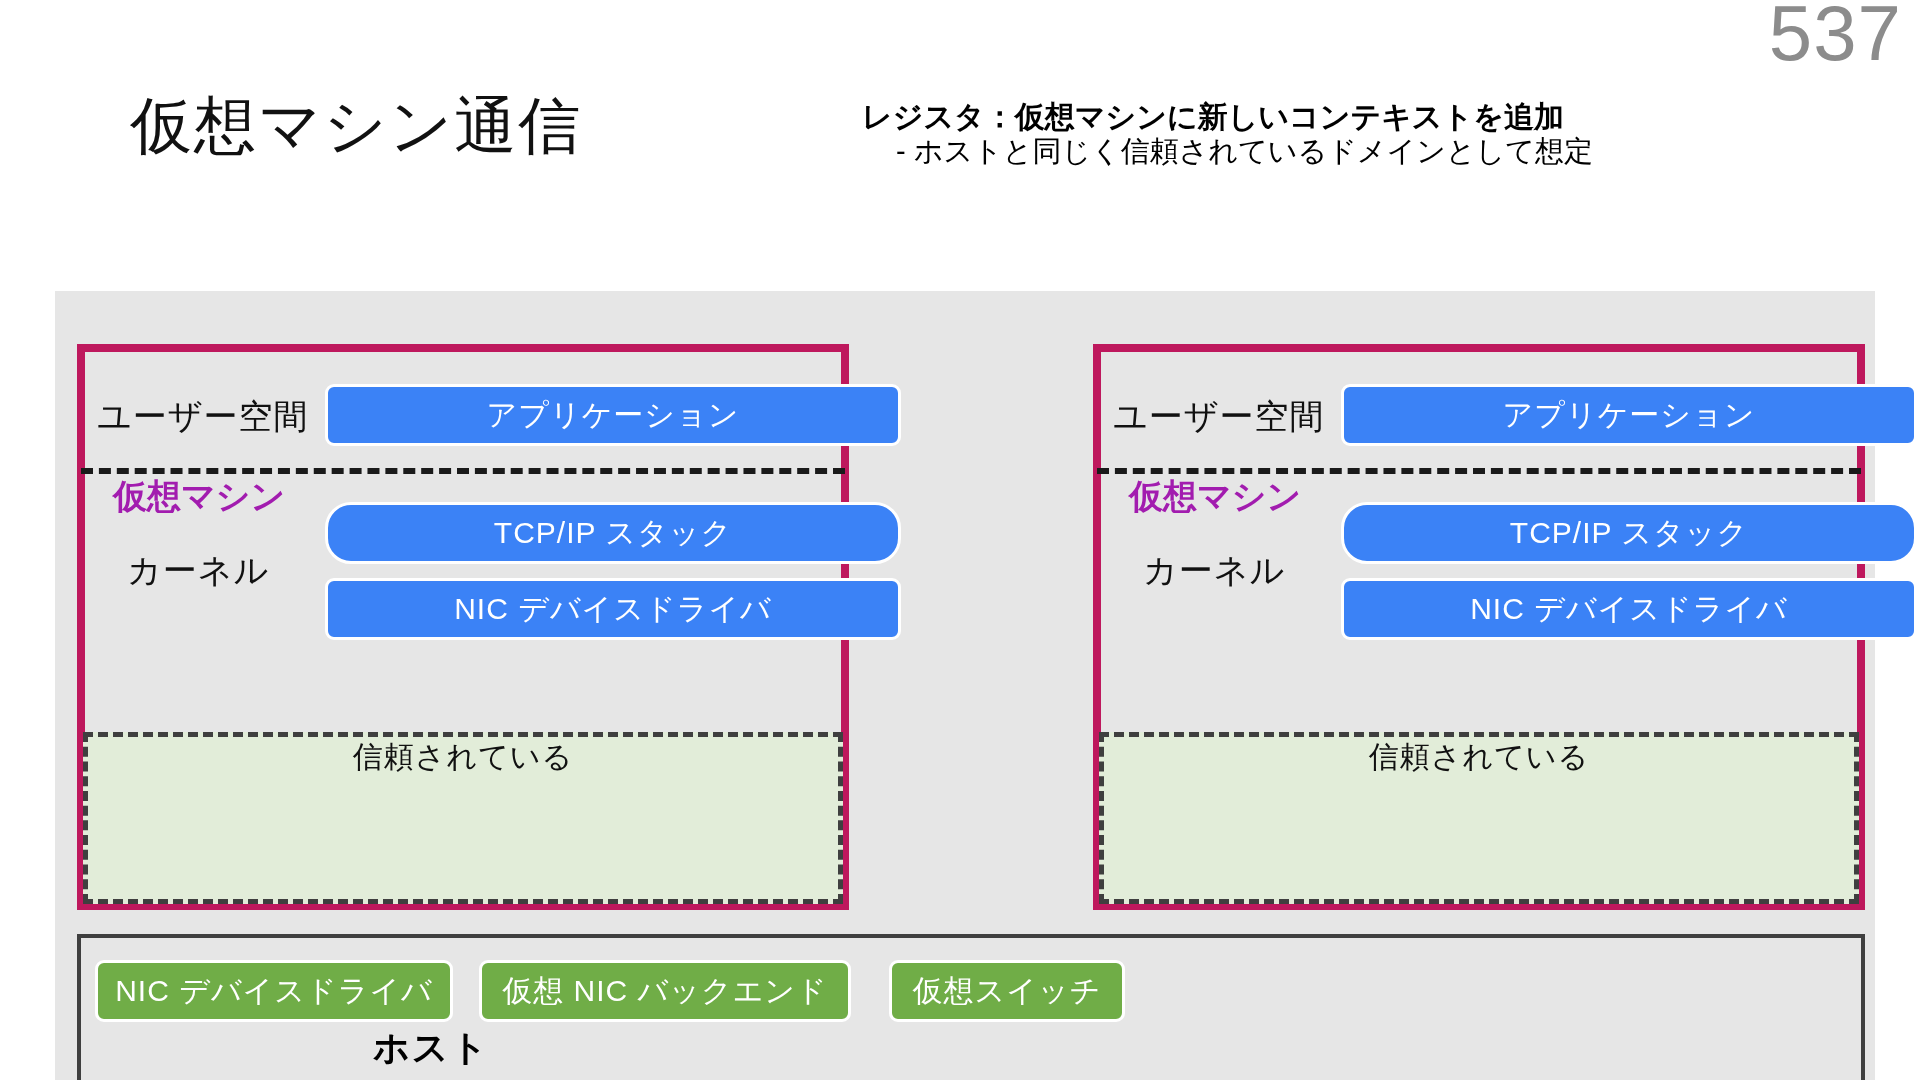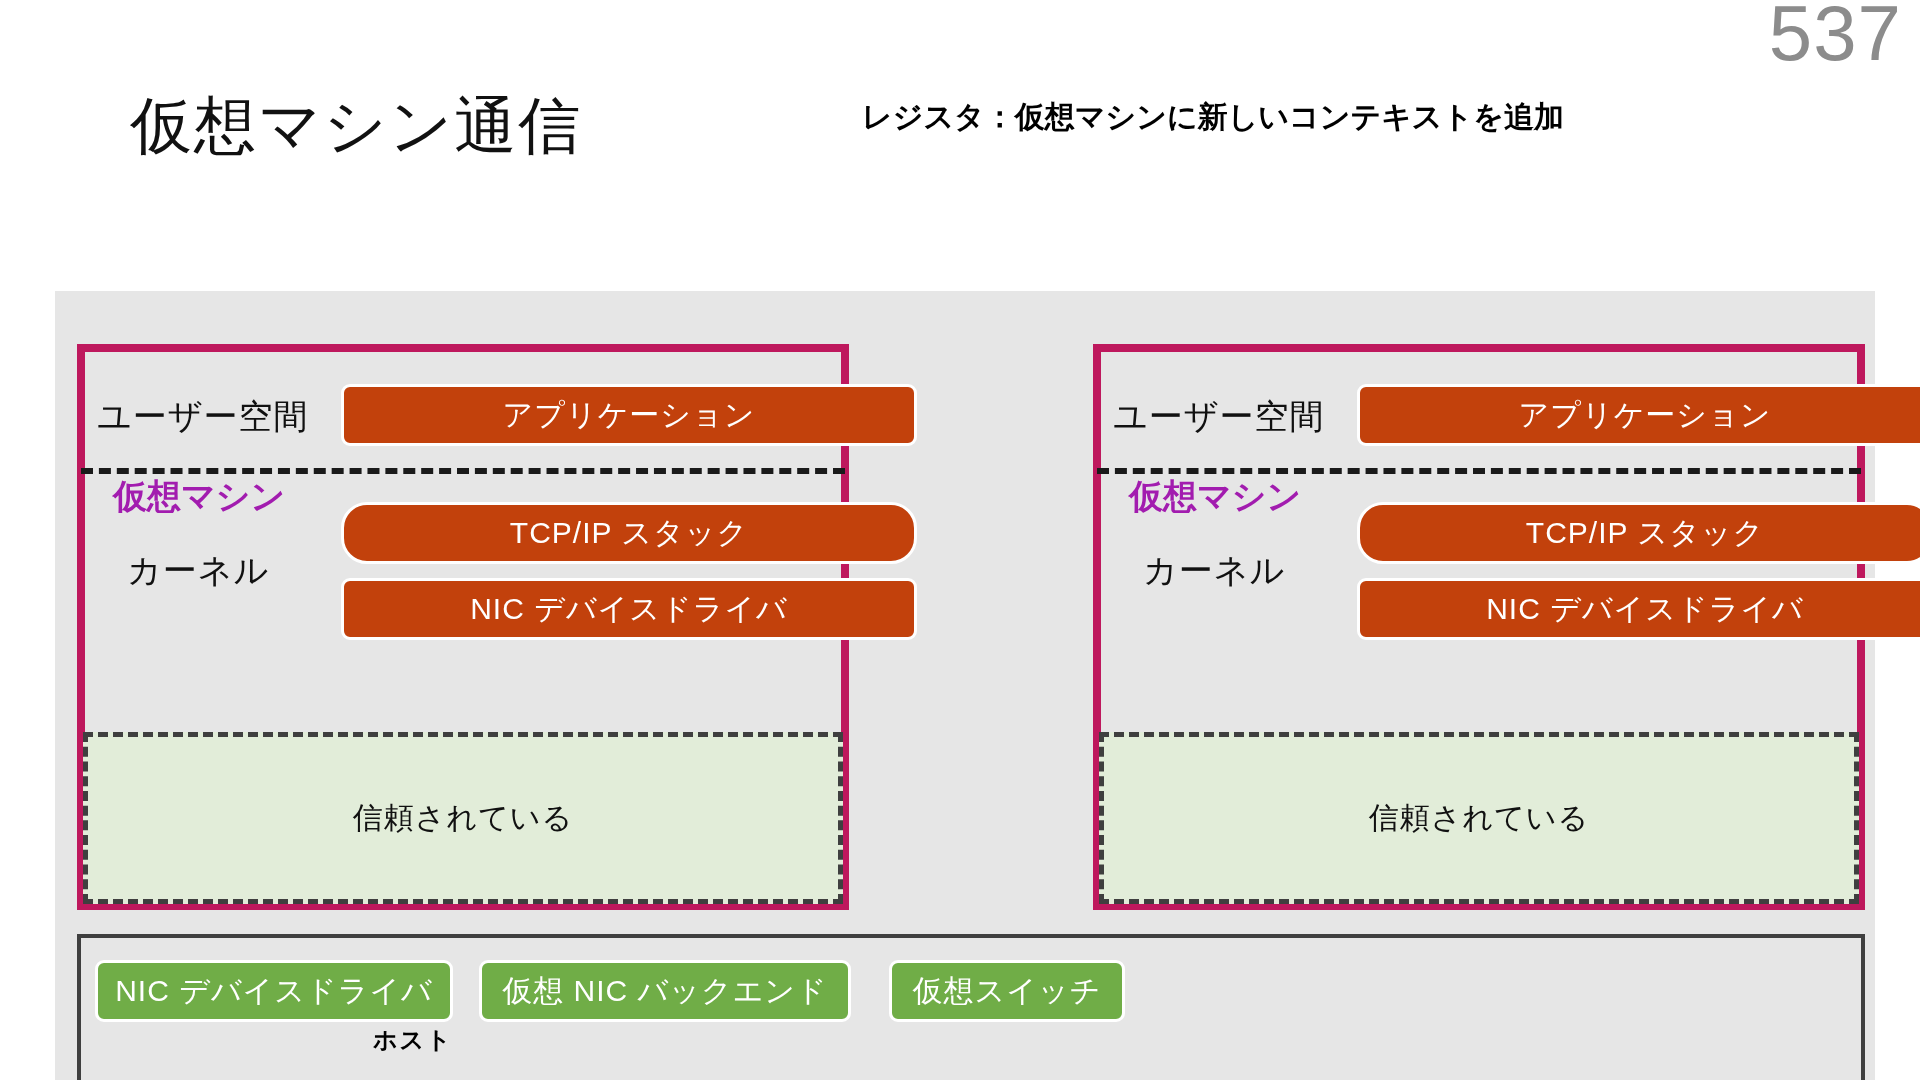--- a/index.html
+++ b/index.html
@@ -104,21 +104,20 @@
   .vm-trusted {
     position: absolute;
     left: -2px;
     right: -2px;
     bottom: -2px;
     height: 172px;
     background: #e2edd9;
     border: 5px dashed #3f3f3f;
     box-sizing: border-box;
     display: flex;
-    align-items: center;
     justify-content: center;
   }
   .trusted-label {
     font-size: 30px;
     letter-spacing: 1px;
     color: #111;
   }
 
   
   .vm-divider {
@@ -146,24 +145,24 @@
     font-size: 34px;
     font-weight: bold;
     letter-spacing: 0px;
     white-space: nowrap;
     color: #a21caf;
   }
 
   
   .blue-box {
     position: absolute;
-    left: 256px;
+    left: 240px;
     width: 576px;
     height: 62px;
-    background: #c2410c;
+    background: #3b82f6;
     border: 3px solid #ffffff;
     border-radius: 9px;
     box-sizing: border-box;
     display: flex;
     align-items: center;
     justify-content: center;
     color: #ffffff;
     font-size: 30px;
     letter-spacing: 1px;
     white-space: nowrap;
@@ -209,36 +208,37 @@
   }
   .gb-0 { margin-left: 0px;  min-width: 358px; }
   .gb-1 { margin-left: 26px; min-width: 372px; }
   .gb-2 { margin-left: 52px; min-width: 238px; }
   .gb-3 { margin-left: 38px; min-width: 236px; text-align: right; }
 
   .host-label {
     position: absolute;
     left: 292px;
     top: 86px;
-    font-size: 24px;
+    font-size: 36px;
     font-weight: bold;
     letter-spacing: 2px;
     color: #000;
     white-space: nowrap;
   }
 </style>
 </head>
 <body>
 
 <div class="slide-number">537</div>
 
 <div class="slide-title">仮想マシン通信</div>
 
 <div class="header-notes">
   <div class="header-heading">レジスタ：仮想マシンに新しいコンテキストを追加</div>
+  <div class="header-bullet b2">- ホストと同じく信頼されているドメインとして想定</div>
 </div>
 
 <div class="diagram">
 
   <div class="vm-row">
 
     <div class="vm">
       <div class="vm-upper">
         <div class="vm-label lbl-userspace">ユーザー空間</div>
         <div class="vm-divider"></div>

